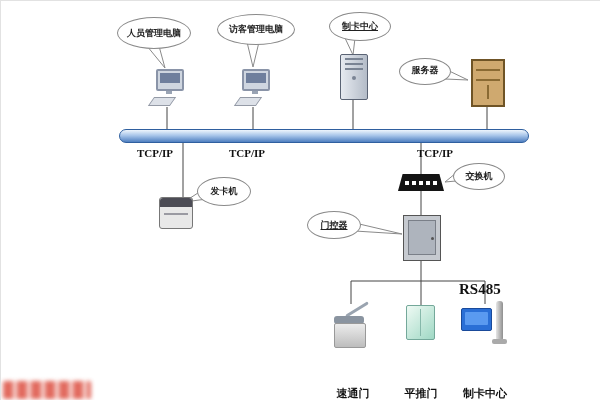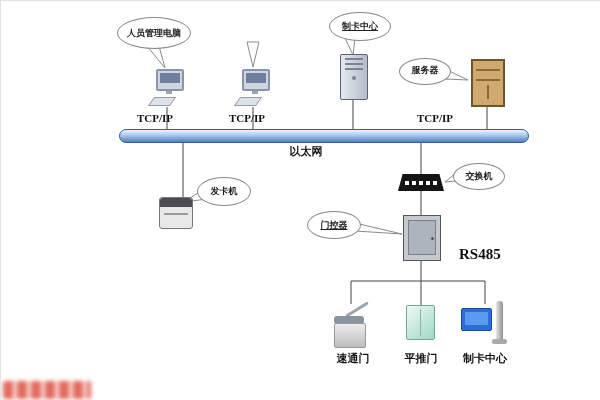--- a/index.html
+++ b/index.html
@@ -9,21 +9,21 @@
     font-family:"Liberation Sans",sans-serif;color:#222;
   }
   .wires{position:absolute;left:0;top:0;z-index:1;}
   .node{position:absolute;z-index:2;}
   .callout{
     position:absolute;z-index:3;background:#fff;border:1px solid #8a8a8a;
     border-radius:50%;display:flex;align-items:center;justify-content:center;
     font-size:9px;font-weight:bold;color:#222;text-align:center;line-height:1;
     box-shadow:0 0 0 1px rgba(255,255,255,.6) inset;
   }
-  .lbl{position:absolute;z-index:3;font-weight:bold;color:#111;}
+  .lbl{position:absolute;z-index:3;font-weight:bold;color:#111;margin-top:35px;}
   .tcpip{font-family:"Liberation Serif",serif;font-size:11px;}
   .eth-label{font-size:11px;text-align:center;}
   .dev-label{font-size:11px;text-align:center;}
   .rs485{font-family:"Liberation Serif",serif;font-size:15px;}
 
   
   .ethernet{
     position:absolute;left:118px;top:128px;width:408px;height:12px;z-index:2;
     border-radius:7px;border:1px solid #2f5f9f;
     background:linear-gradient(#eef5fc 0%,#a9c6ea 45%,#4f7fc0 100%);
@@ -116,20 +116,23 @@
       <polygon points="200,190 206,198 183,201"></polygon>
       <polygon points="455,172 455,180 444,181"></polygon>
       <polygon points="354,222 354,230 401,233"></polygon>
     </g>
   </svg>
 
   <div class="callout" style="left:116px;top:16px;width:72px;height:30px;">
       <span>人员管理电脑</span>
     </div>
 
+  <div class="callout" style="left:216px;top:13px;width:76px;height:29px;">
+      <span>访客管理电脑</span>
+    </div>
 
   <div class="callout" style="left:328px;top:11px;width:60px;height:27px;text-decoration:underline;">
       <span>制卡中心</span>
     </div>
 
   <div class="callout" style="left:398px;top:57px;width:50px;height:25px;font-family:Liberation Mono, monospace;">
       <span>服务器</span>
     </div>
 
   <div class="callout" style="left:196px;top:176px;width:52px;height:27px;">
@@ -142,21 +145,20 @@
 
   <div class="callout" style="left:306px;top:210px;width:52px;height:26px;text-decoration:underline;">
       <span>门控器</span>
     </div>
 
   <div class="lbl tcpip" style="left:136px;top:111px;">TCP/IP</div>
   <div class="lbl tcpip" style="left:228px;top:111px;">TCP/IP</div>
   <div class="lbl tcpip" style="left:416px;top:111px;">TCP/IP</div>
 
   <div class="ethernet"></div>
-  <div class="lbl eth-label" style="left:265px;top:143px;width:80px;">以太网</div>
 
   <div class="node computer" style="left:146px;top:68px;">
     <div class="monitor">
         <div class="screenin"></div>
       </div>
     <div class="stand"></div>
     <div class="kb"></div>
   </div>
 
   <div class="node computer" style="left:232px;top:68px;">

